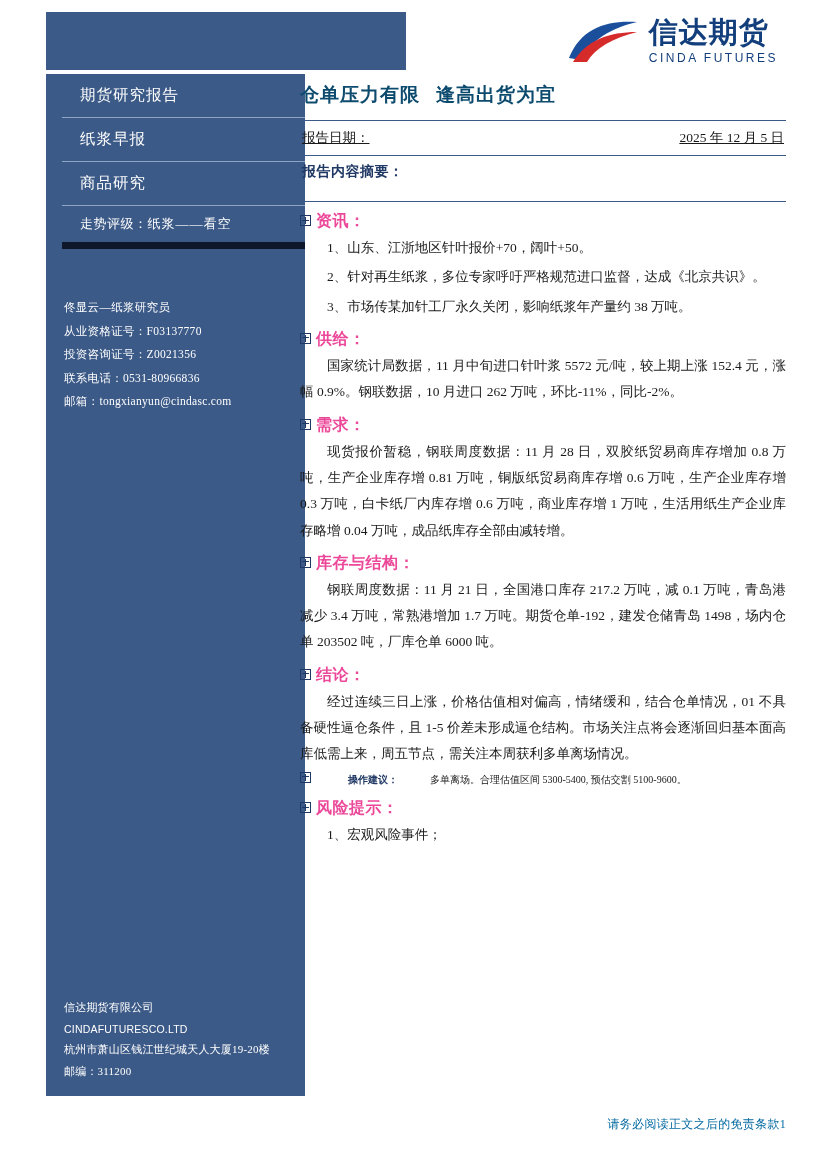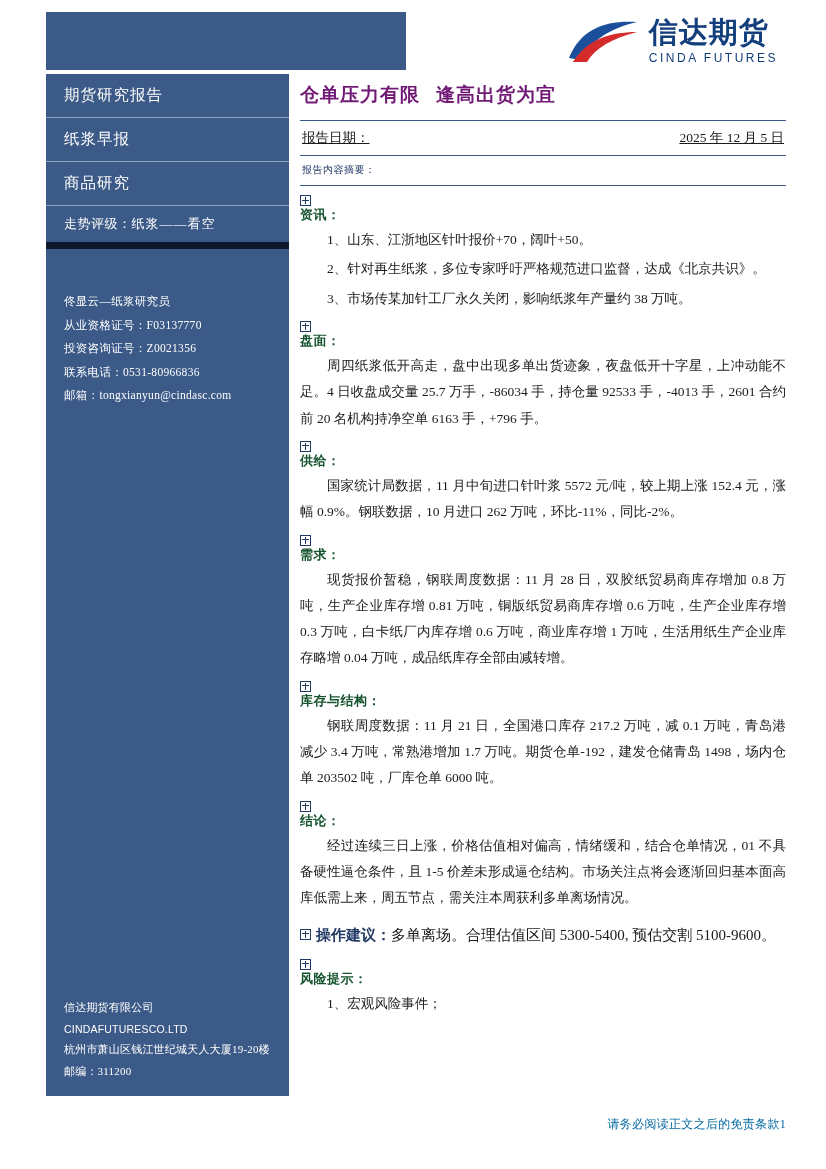--- a/index.html
+++ b/index.html
@@ -75,36 +75,37 @@
 
   
   .sidebar {
     position: absolute;
     left: 46px;
     top: 74px;
     width: 243px;
     height: 1022px;
     background: #3c5a87;
     color: #ffffff;
+    padding-left: 16px;
   }
   .side-item {
     font-size: 15.5px;
     padding: 11px 16px 11px 18px;
     border-bottom: 1px solid #8fa4c2;
     letter-spacing: 1px;
   }
   .side-item.rating {
     font-size: 13px;
     padding: 9px 16px 9px 18px;
     border-bottom: 7px solid #0f172a;
   }
   .side-item.rating .rating-label { letter-spacing: 0.5px; }
   .side-contact {
     position: absolute;
-    top: 216px;
+    top: 222px;
     left: 18px;
     right: 14px;
     font-size: 11.5px;
     line-height: 2.05;
     color: #ffffff;
     letter-spacing: 0.3px;
   }
   .side-footer {
     position: absolute;
     bottom: 14px;
@@ -120,56 +121,55 @@
   
   .content {
     position: absolute;
     left: 300px;
     top: 74px;
     width: 486px;
   }
   .doc-title {
     font-size: 19px;
     font-weight: bold;
-    color: #701a75;
+    color: #0c4a6e;
     letter-spacing: 1px;
     padding: 8px 0 12px 0;
   }
   .doc-title .gap { display: inline-block; width: 16px; }
   .rule {
     border-top: 1.5px solid #3c5a87;
     height: 0;
   }
   .date-row {
     display: flex;
     justify-content: space-between;
     font-size: 13.5px;
     padding: 8px 2px 8px 2px;
     border-bottom: 1.5px solid #3c5a87;
     text-decoration: underline;
   }
   .summary-head {
-    font-size: 10px;
-    font-weight: normal;
+    font-size: 14px;
+    font-weight: bold;
     color: #1f3864;
-    padding: 7px 2px 8px 2px;
+    padding: 7px 2px 20px 2px;
     border-bottom: 1px solid #3c5a87;
     letter-spacing: 0.5px;
   }
   .sec {
     margin-top: 9px;
   }
   .sec-head {
-    font-size: 13px;
+    font-size: 16px;
     font-weight: bold;
-    color: #14532d;
+    color: #ec4899;
     letter-spacing: 0.5px;
     display: flex;
     align-items: baseline;
-    flex-direction: column;
   }
   .plus-box {
     display: inline-block;
     width: 9px;
     height: 9px;
     border: 1px solid #1f3864;
     position: relative;
     margin-right: 5px;
     flex: 0 0 auto;
   }
@@ -181,25 +181,26 @@
   .plus-box::before { left: 1px; right: 1px; top: 3.5px; height: 1px; }
   .plus-box::after { top: 1px; bottom: 1px; left: 3.5px; width: 1px; }
   .para {
     font-size: 13.5px;
     line-height: 1.95;
     text-indent: 2em;
     margin-top: 3px;
     text-align: justify;
   }
   .sec-head-inline {
-    font-size: 15px;
+    font-size: 10px;
     line-height: 1.95;
     display: flex;
     align-items: baseline;
-    margin-top: 9px;
+    margin-top: 2px;
+    gap: 32px;
   }
   .sec-head-inline .txt { font-weight: bold; color: #1f3864; }
   .sec-head-inline .rest { color: #1a1a1a; font-weight: normal; }
 
   .footer-note {
     position: absolute;
     right: 40px;
     bottom: 36px;
     font-size: 12px;
     color: #0369a1;
@@ -267,27 +268,20 @@
     <div class="sec">
       <div class="sec-head">
         <span class="plus-box"></span>
         <span>资讯：</span>
       </div>
       <div class="para">1、山东、江浙地区针叶报价+70，阔叶+50。</div>
       <div class="para">2、针对再生纸浆，多位专家呼吁严格规范进口监督，达成《北京共识》。</div>
       <div class="para">3、市场传某加针工厂永久关闭，影响纸浆年产量约 38 万吨。</div>
     </div>
 
-    <div class="sec">
-      <div class="sec-head">
-        <span class="plus-box"></span>
-        <span>盘面：</span>
-      </div>
-      <div class="para">周四纸浆低开高走，盘中出现多单出货迹象，夜盘低开十字星，上冲动能不足。4 日收盘成交量 25.7 万手，-86034 手，持仓量 92533 手，-4013 手，2601 合约前 20 名机构持净空单 6163 手，+796 手。</div>
-    </div>
 
     <div class="sec">
       <div class="sec-head">
         <span class="plus-box"></span>
         <span>供给：</span>
       </div>
       <div class="para">国家统计局数据，11 月中旬进口针叶浆 5572 元/吨，较上期上涨 152.4 元，涨幅 0.9%。钢联数据，10 月进口 262 万吨，环比-11%，同比-2%。</div>
     </div>
 
     <div class="sec">

